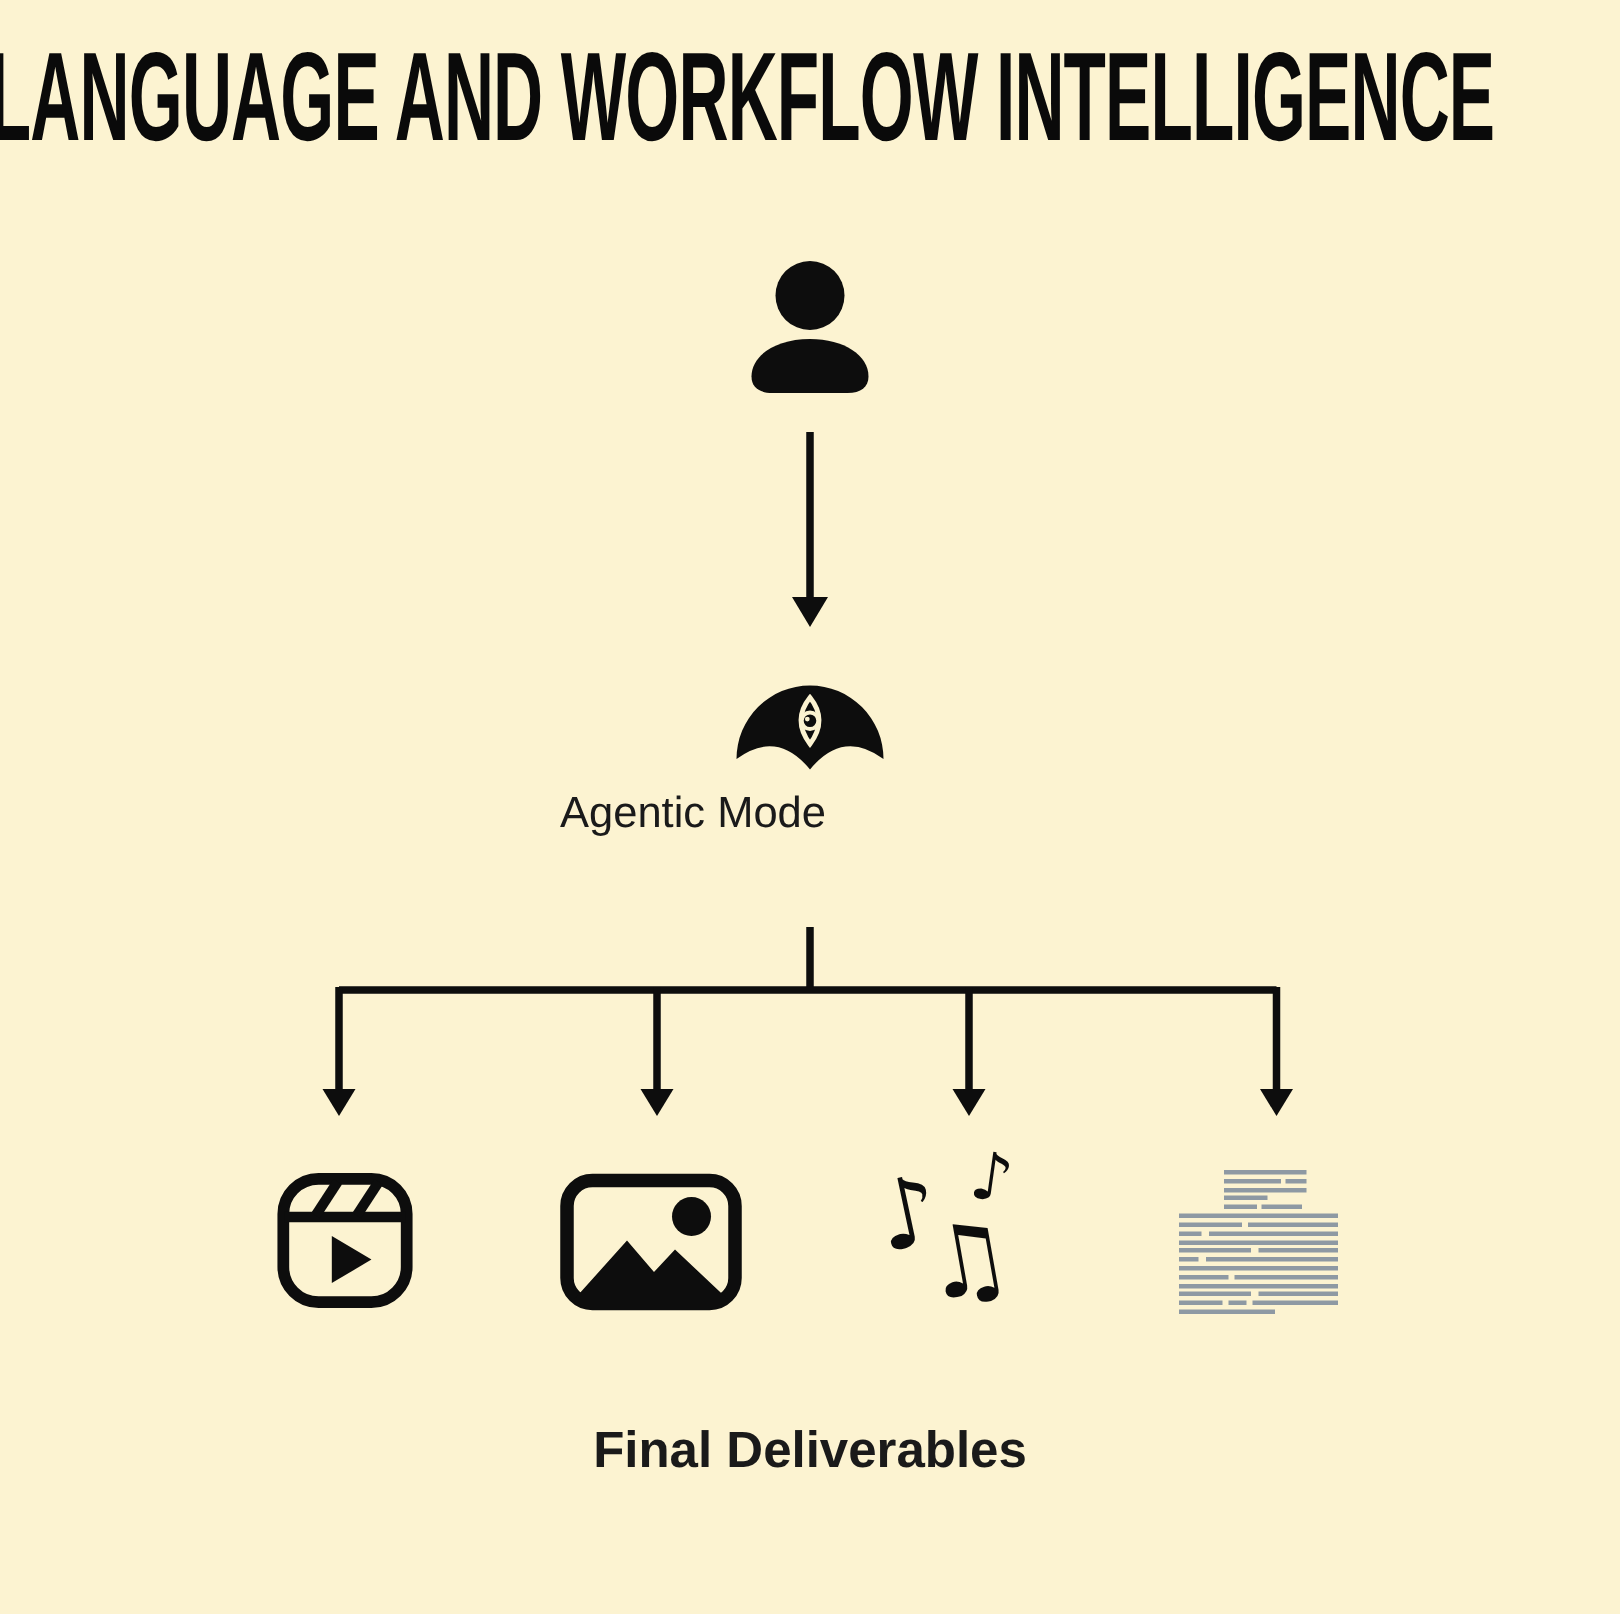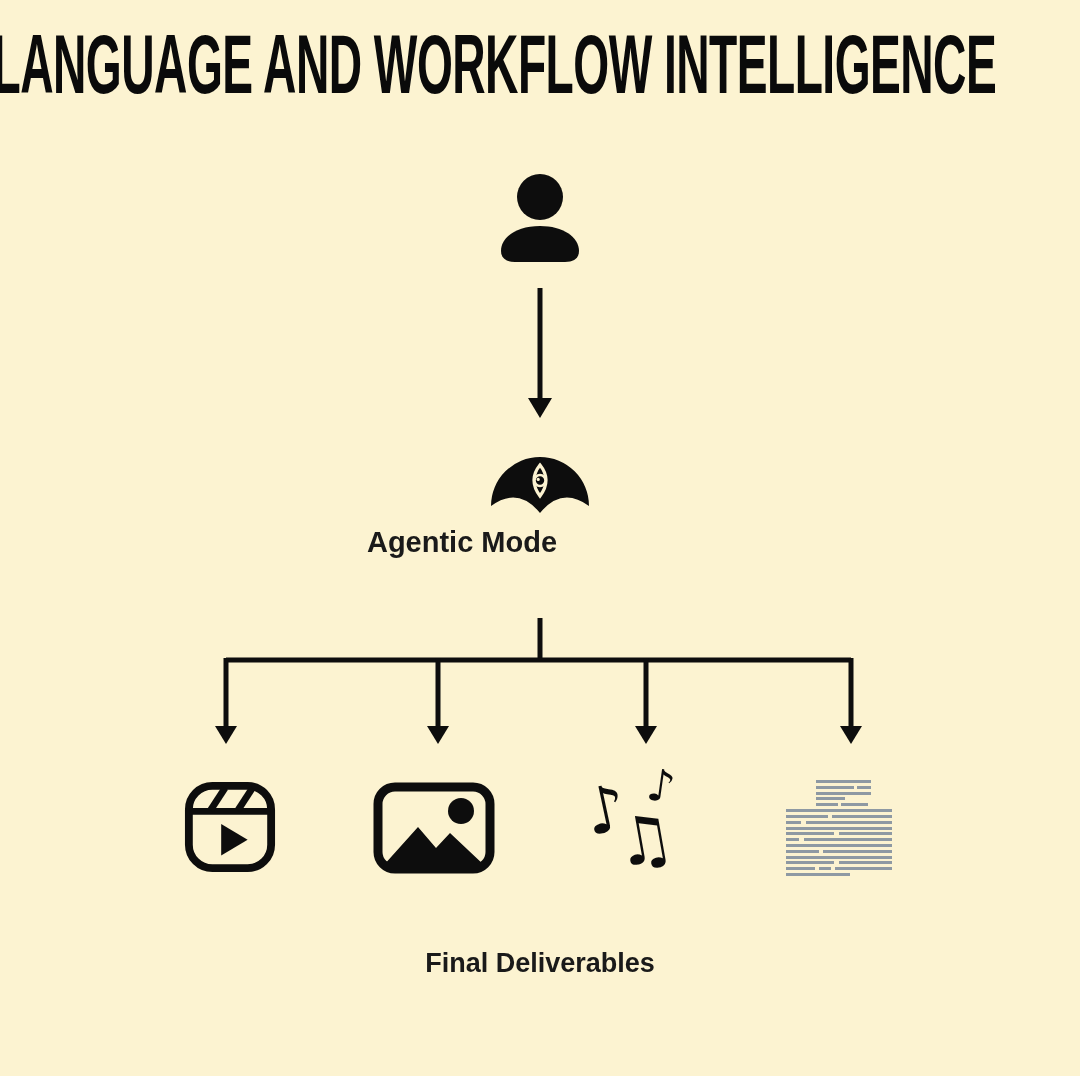--- a/index.html
+++ b/index.html
@@ -34,29 +34,29 @@
     transform-origin:center;
     line-height:1.0;
   }
 
   .abs{position:absolute;}
 
   
   .orch-label{
     position:absolute;top:521px;left:0;width:924px;
     text-align:center;
-    font-size:29px;font-weight:700;color:var(--label);
+    font-size:29px;font-weight:400;color:var(--label);
     line-height:42px;
   }
 
   
   .final-label{
     position:absolute;top:948px;left:0;width:1080px;
     text-align:center;
-    font-size:27px;font-weight:700;color:var(--label);
+    font-size:34px;font-weight:700;color:var(--label);
   }
 
   
   .music-box{position:absolute;left:589px;top:776px;width:100px;height:102px;}
   .music-box span{
     position:absolute;color:var(--ink);
     font-family:"DejaVu Sans", sans-serif;
     line-height:1;
   }
   .note-1{font-size:64px;left:-4px;top:2px;transform:rotate(-12deg);}

